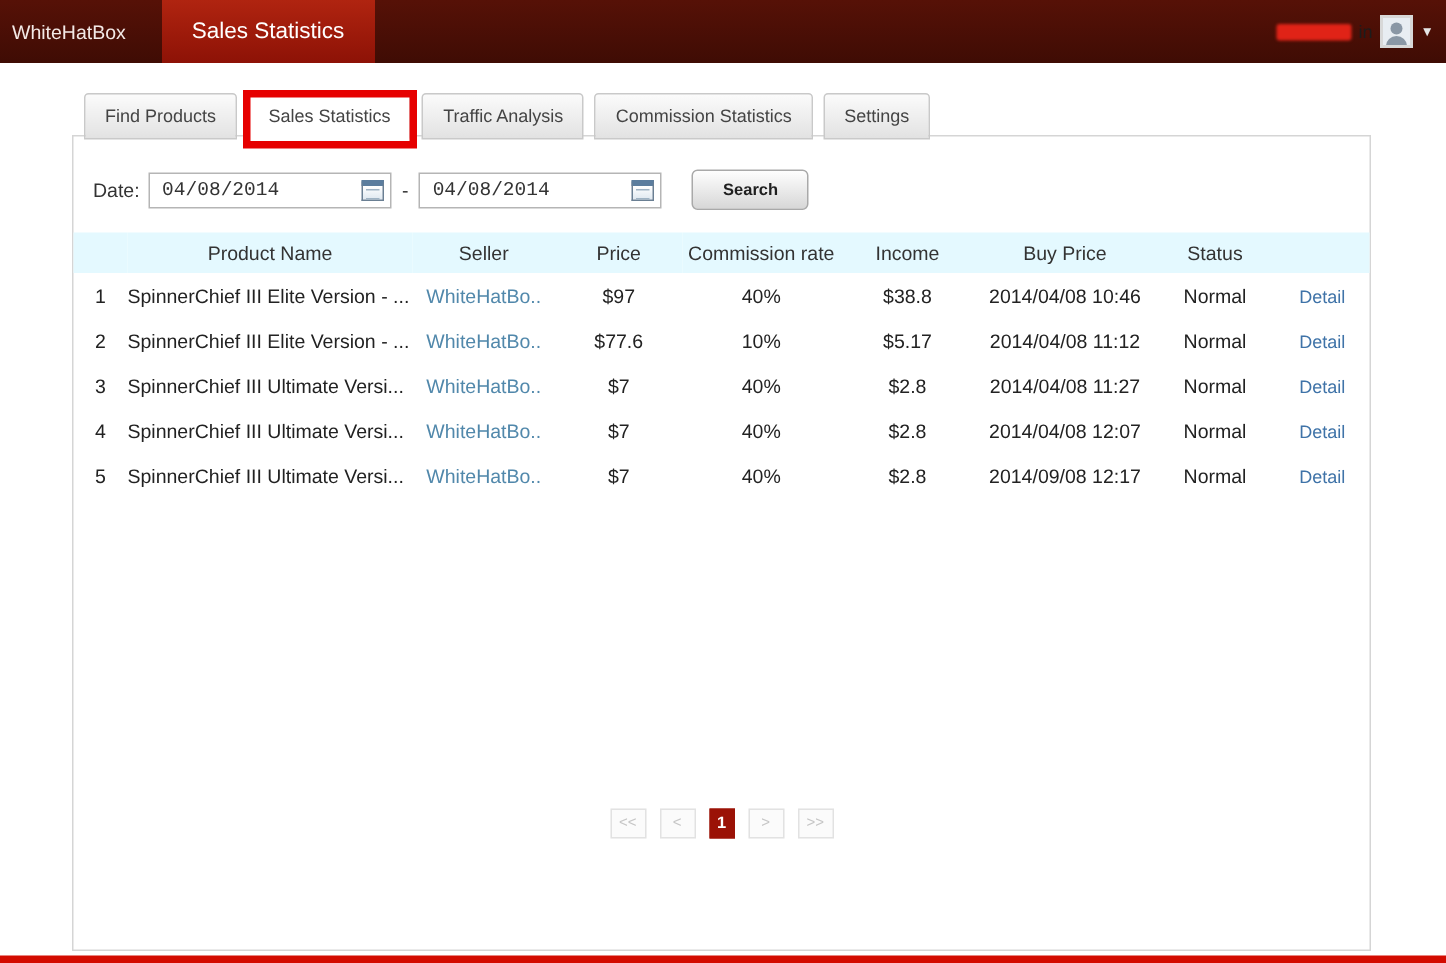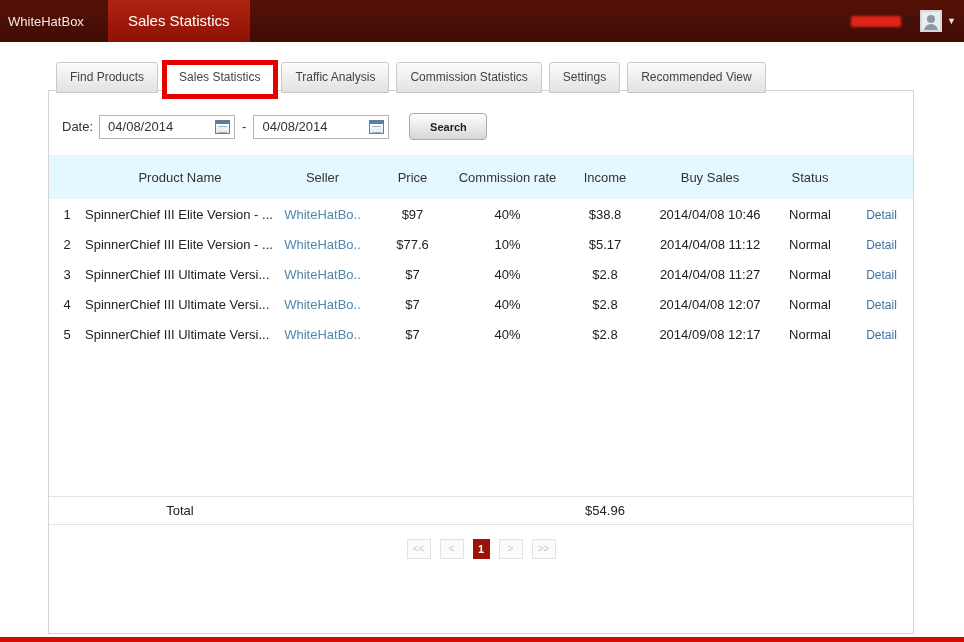--- a/index.html
+++ b/index.html
@@ -117,23 +117,23 @@
   .filter {
     position: absolute;
     top: 22px; left: 13px;
     display: flex;
     align-items: center;
     font-size: 13px;
   }
   .date-label { color: #333; margin-right: 6px; }
   .datebox { position: relative; }
   .datebox input {
-    width: 136px; height: 24px;
+    width: 162px; height: 24px;
     border: 1px solid #b5b5b5;
-    font-family: Liberation Sans, sans-serif;
+    font-family: Liberation Mono, monospace;
     font-size: 13px;
     color: #333;
     padding: 0 24px 0 8px;
     outline: none;
   }
   .cal-icon {
     position: absolute;
     right: 5px; top: 5px;
     width: 15px; height: 14px;
     border: 1px solid #6a7f93;
@@ -176,21 +176,21 @@
   .data-table col.c-seller { width: 95px; }
   .data-table col.c-price  { width: 85px; }
   .data-table col.c-rate   { width: 105px; }
   .data-table col.c-income { width: 90px; }
   .data-table col.c-time   { width: 120px; }
   .data-table col.c-status { width: 80px; }
   .data-table col.c-detail { width: auto; }
 
   .data-table th {
     background: #e4f9ff;
-    height: 44px;
+    height: 27px;
     font-size: 13px;
     font-weight: normal;
     color: #333;
     text-align: center;
   }
   .data-table td {
     height: 30px;
     font-size: 13px;
     color: #222;
     text-align: center;
@@ -273,21 +273,20 @@
 
 <div class="tabs">
   <div class="tab">Find Products</div>
   <div class="tab active">
     <span>Sales Statistics</span>
     <span class="annot"></span>
   </div>
   <div class="tab">Traffic Analysis</div>
   <div class="tab">Commission Statistics</div>
   <div class="tab">Settings</div>
-  <div class="tab">Recommended View</div>
 </div>
 
 <div class="panel">
 
   <div class="filter">
     <span class="date-label">Date:</span>
     <span class="datebox">
       <input type="text" value="04/08/2014" style="">
       <span class="cal-icon"></span>
     </span>
@@ -312,21 +311,21 @@
         <col class="c-detail">
     </colgroup>
     <thead>
       <tr>
         <th></th>
         <th>Product Name</th>
         <th>Seller</th>
         <th>Price</th>
         <th>Commission rate</th>
         <th>Income</th>
-        <th>Buy Sales</th>
+        <th>Buy Price</th>
         <th>Status</th>
         <th></th>
       </tr>
     </thead>
     <tbody>
       <tr>
         <td>1</td>
         <td class="prod">SpinnerChief III Elite Version - ...</td>
         <td><a class="seller-link">WhiteHatBo..</a></td>
         <td>$97</td>
@@ -376,46 +375,20 @@
         <td>$7</td>
         <td>40%</td>
         <td>$2.8</td>
         <td>2014/09/08 12:17</td>
         <td>Normal</td>
         <td><a class="detail-link">Detail</a></td>
       </tr>
     </tbody>
   </table>
 
-  <table class="total-table">
-    <colgroup>
-      <col class="c-num" style="width:36px">
-        <col style="width:190px">
-        <col style="width:95px">
-        <col style="width:85px">
-      <col style="width:105px">
-        <col style="width:90px">
-        <col style="width:120px">
-        <col style="width:80px">
-        <col>
-    </colgroup>
-    <tbody>
-        <tr>
-      <td></td>
-      <td>Total</td>
-      <td></td>
-      <td></td>
-      <td></td>
-      <td>$54.96</td>
-      <td></td>
-      <td></td>
-      <td></td>
-    </tr>
-  </tbody>
-    </table>
 
   <div class="pagination">
     <span class="pg">&lt;&lt;</span>
     <span class="pg">&lt;</span>
     <span class="pg current">1</span>
     <span class="pg">&gt;</span>
     <span class="pg">&gt;&gt;</span>
   </div>
 
 </div>

